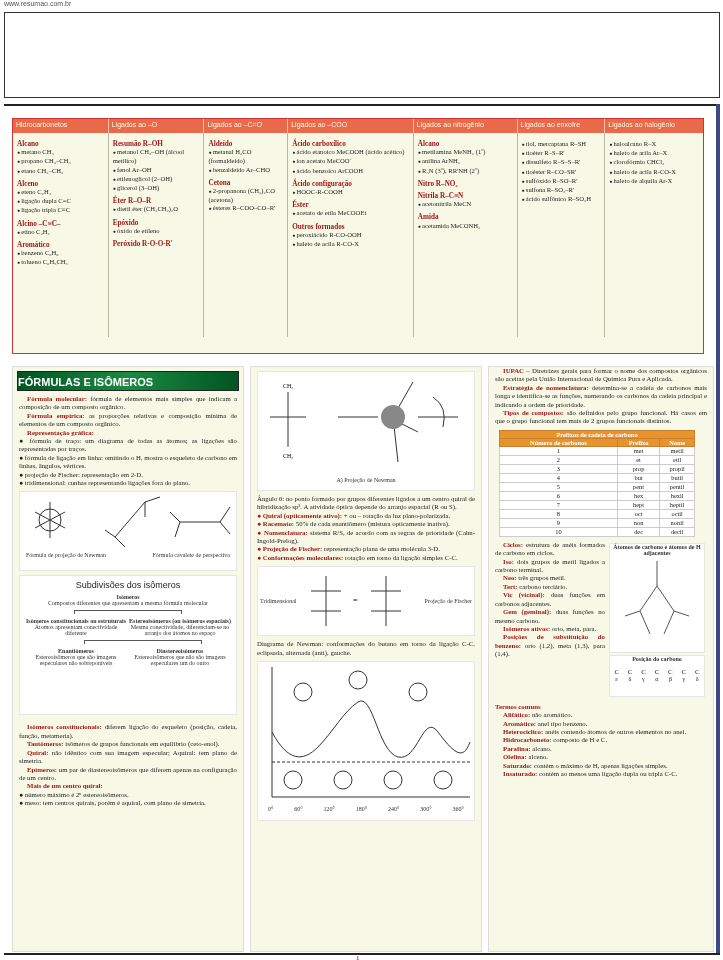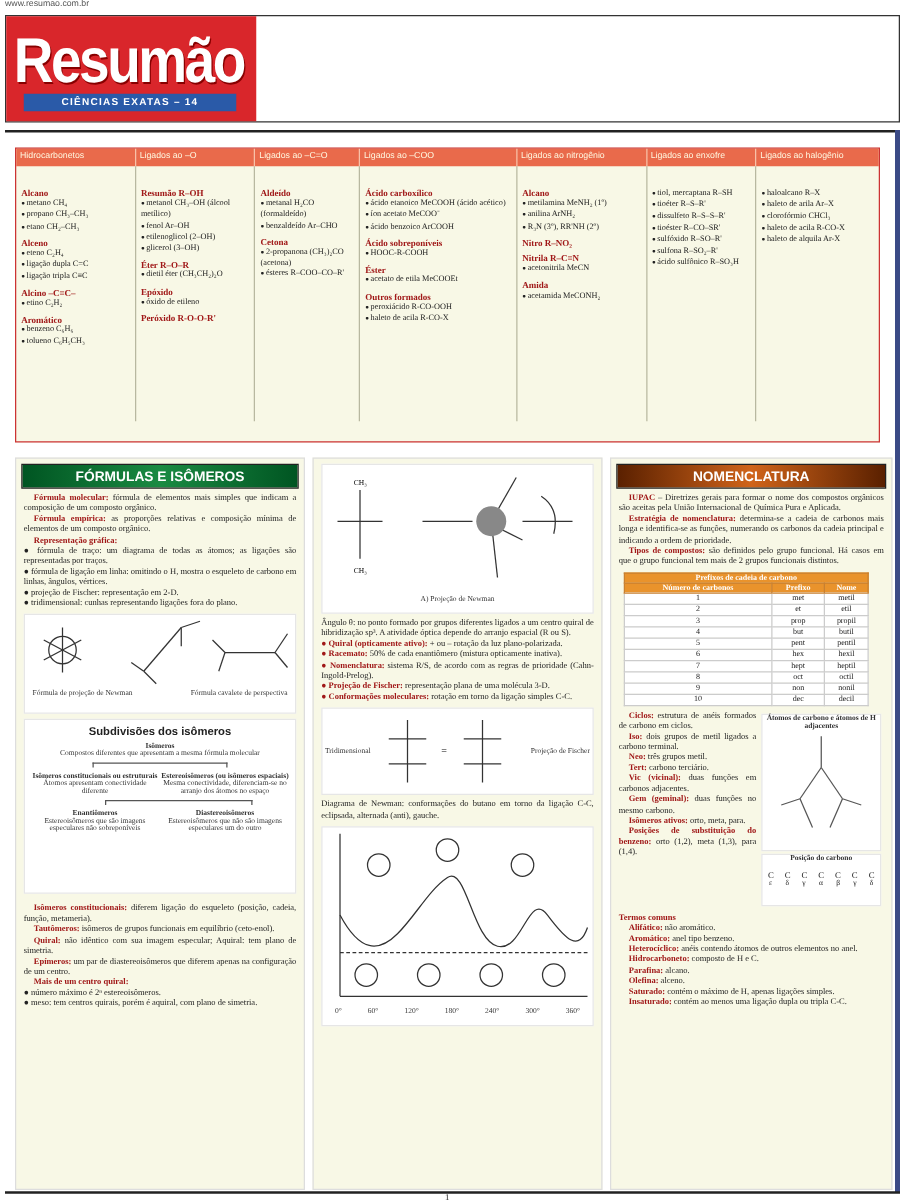--- a/index.html
+++ b/index.html
@@ -13,49 +13,45 @@
 .titlebox .t1{position:absolute;left:20px;top:8px;font-family:"Liberation Sans",sans-serif;font-weight:bold;font-size:40px;color:#fff;letter-spacing:-1px;text-shadow:2px 2px 0 #0d214d}
 .titlebox .t2{position:absolute;left:24px;top:62px;font-family:"Liberation Sans",sans-serif;font-weight:bold;font-size:10px;color:#fff}
 .titlebox .t3{position:absolute;right:22px;top:52px;font-family:"Liberation Sans",sans-serif;font-weight:bold;font-size:23px;color:#fff;text-shadow:1px 1px 0 #0d214d}
 .rule{position:absolute;left:4px;top:104px;width:716px;height:2px;background:#222}
 .rframe{position:absolute;left:716px;top:104px;width:4px;height:850px;background:#3b4a86}
 .types{position:absolute;left:12px;top:118px;width:692px;height:236px;background:#f8f8e6;border:1px solid #c33}
 .types .hdr{height:16px;background:#c8141b;color:#fff;text-align:center;font-family:"Liberation Sans",sans-serif;font-weight:bold;font-size:9px;line-height:16px}
 .types .cols{display:flex;height:14px;background:#e96a4b}
 .types .cols div{color:#fff8e0;font-size:7px;padding:2px 3px;border-right:1px solid #f8c1a8;font-family:"Liberation Sans",sans-serif}
 .types .body{display:flex;height:204px}
-.types .col{border-right:1px solid #b8b8a0;padding:18px 4px;font-size:6.6px;line-height:8.2px;overflow:hidden}
+.types .col{border-right:1px solid #b8b8a0;padding:7px 4px;font-size:6.6px;line-height:8.2px;overflow:hidden}
 .col .h{color:#a01818;font-weight:bold;font-size:7.2px;margin-top:4px}
 .col .h:first-child{margin-top:0}
 .col .li::before{content:"● ";font-size:5px}
 .sec{position:absolute;background:#f8f8e6;border:1px solid #ddd}
-.sechdr{height:20px;margin:4px;color:#fff;font-family:"Liberation Sans",sans-serif;font-weight:bold;font-size:11px;text-align:center;line-height:20px;border:1px solid #222}
+.sechdr{height:20px;margin:4px;color:#fff;font-family:"Liberation Sans",sans-serif;font-weight:bold;font-size:11px;text-align:left;line-height:20px;border:1px solid #222}
 .green{background:linear-gradient(90deg,#052 0%,#1a8a42 50%,#052 100%)}
 .orange{background:linear-gradient(90deg,#5a2000 0%,#d0641a 50%,#5a2000 100%)}
 .p{padding:0 6px;font-size:6.8px;line-height:8.4px;text-align:justify}
 .p .k{color:#a01818;font-weight:bold}
 .fig{background:#fff;margin:4px 6px;border:1px solid #e6e6e6;position:relative}
 .cap{font-size:6px;text-align:center;color:#333}
 .ntab{margin:4px 10px;border:1px solid #b98a40;width:196px;border-collapse:collapse;font-size:6.4px}
 .ntab th{background:#e9932c;color:#fff;font-weight:bold;height:8px;border:1px solid #c88030}
 .ntab td{border:1px solid #ccc;text-align:center;height:9px;background:#fff}
 .foot{position:absolute;left:4px;top:953px;width:716px;height:2px;background:#222}
 .pnum{position:absolute;left:356px;top:954px;font-size:7px}
 svg{display:block}
 </style>
 </head>
 <body>
 
 <div class="url">www.resumao.com.br</div>
 
 <div class="banner">
-  <div class="brand">
-    <div class="logo">Resumão</div>
-    <div class="series">CIÊNCIAS EXATAS – 14</div>
-  </div>
 </div>
 <div class="rule"></div>
 <div class="rframe"></div>
 
 <div class="types">
   <div class="cols">
     <div style="width:96px">Hidrocarbonetos</div>
     <div style="width:96px">Ligados ao –O</div>
     <div style="width:84px">Ligados ao –C=O</div>
     <div style="width:126px">Ligados ao –COO</div>
@@ -97,21 +93,21 @@
         <div class="li">benzaldeído Ar–CHO</div>
         <div class="h">Cetona</div>
         <div class="li">2-propanona (CH₃)₂CO (acetona)</div>
         <div class="li">ésteres R–COO–CO–R'</div>
       </div>
     <div class="col" style="width:126px">
         <div class="h">Ácido carboxílico</div>
         <div class="li">ácido etanoico MeCOOH (ácido acético)</div>
         <div class="li">íon acetato MeCOO⁻</div>
         <div class="li">ácido benzoico ArCOOH</div>
-        <div class="h">Ácido sobreponíveis</div>
+        <div class="h">Ácido configuração</div>
         <div class="li">HOOC-R-COOH</div>
         <div class="h">Éster</div>
         <div class="li">acetato de etila MeCOOEt</div>
         <div class="h">Outros formados</div>
         <div class="li">peroxiácido R-CO-OOH</div>
         <div class="li">haleto de acila R-CO-X</div>
       </div>
     <div class="col" style="width:104px">
         <div class="h">Alcano</div>
         <div class="li">metilamina MeNH₂ (1º)</div>
@@ -173,21 +169,21 @@
           <line x1="200" y1="30" x2="210" y2="15"></line>
           <line x1="200" y1="30" x2="210" y2="42"></line>
       </g>
     </svg>
     <div style="display:flex;justify-content:space-between;padding:0 6px">
       <span class="cap">Fórmula de projeção de Newman</span>
       <span class="cap">Fórmula cavalete de perspectiva</span>
     </div>
   </div>
   <div class="fig" style="height:140px;padding:4px">
-    <div style="font-family:'Liberation Sans',sans-serif;font-weight:bold;font-size:9px;text-align:center">Subdivisões dos isômeros</div>
+    <div style="font-family:'Liberation Sans',sans-serif;font-weight:normal;font-size:9px;text-align:center">Subdivisões dos isômeros</div>
     <div class="cap" style="font-weight:bold;margin-top:4px">Isômeros</div>
     <div class="cap">Compostos diferentes que apresentam a mesma fórmula molecular</div>
     <div style="border-top:1px solid #555;margin:4px 50px;height:4px;border-left:1px solid #555;border-right:1px solid #555"></div>
     <div style="display:flex">
       <div style="width:50%">
         <div class="cap" style="font-weight:bold">Isômeros constitucionais ou estruturais</div>
         <div class="cap">Átomos apresentam conectividade diferente</div>
       </div>
       <div style="width:50%">
         <div class="cap" style="font-weight:bold">Estereoisômeros (ou isômeros espaciais)</div>
@@ -284,21 +280,20 @@
       <span class="cap">120°</span>
       <span class="cap">180°</span>
       <span class="cap">240°</span>
       <span class="cap">300°</span>
       <span class="cap">360°</span>
     </div>
   </div>
 </div>
 
 <div class="sec" style="left:488px;top:366px;width:226px;height:586px">
-  <div class="sechdr orange">NOMENCLATURA</div>
   <div class="p">
       <div style="text-indent: 8px;"><span class="k">IUPAC</span> – Diretrizes gerais para formar o nome dos compostos orgânicos são aceitas pela União Internacional de Química Pura e Aplicada.</div>
       <div style="text-indent: 8px;"><span class="k">Estratégia de nomenclatura:</span> determina-se a cadeia de carbonos mais longa e identifica-se as funções, numerando os carbonos da cadeia principal e indicando a ordem de prioridade.</div>
       <div style="text-indent: 8px;"><span class="k">Tipos de compostos:</span> são definidos pelo grupo funcional. Há casos em que o grupo funcional tem mais de 2 grupos funcionais distintos.</div>
     </div>
   <table class="ntab">
     <tbody>
         <tr>
           <th colspan="3">Prefixos de cadeia de carbono</th>
         </tr>

